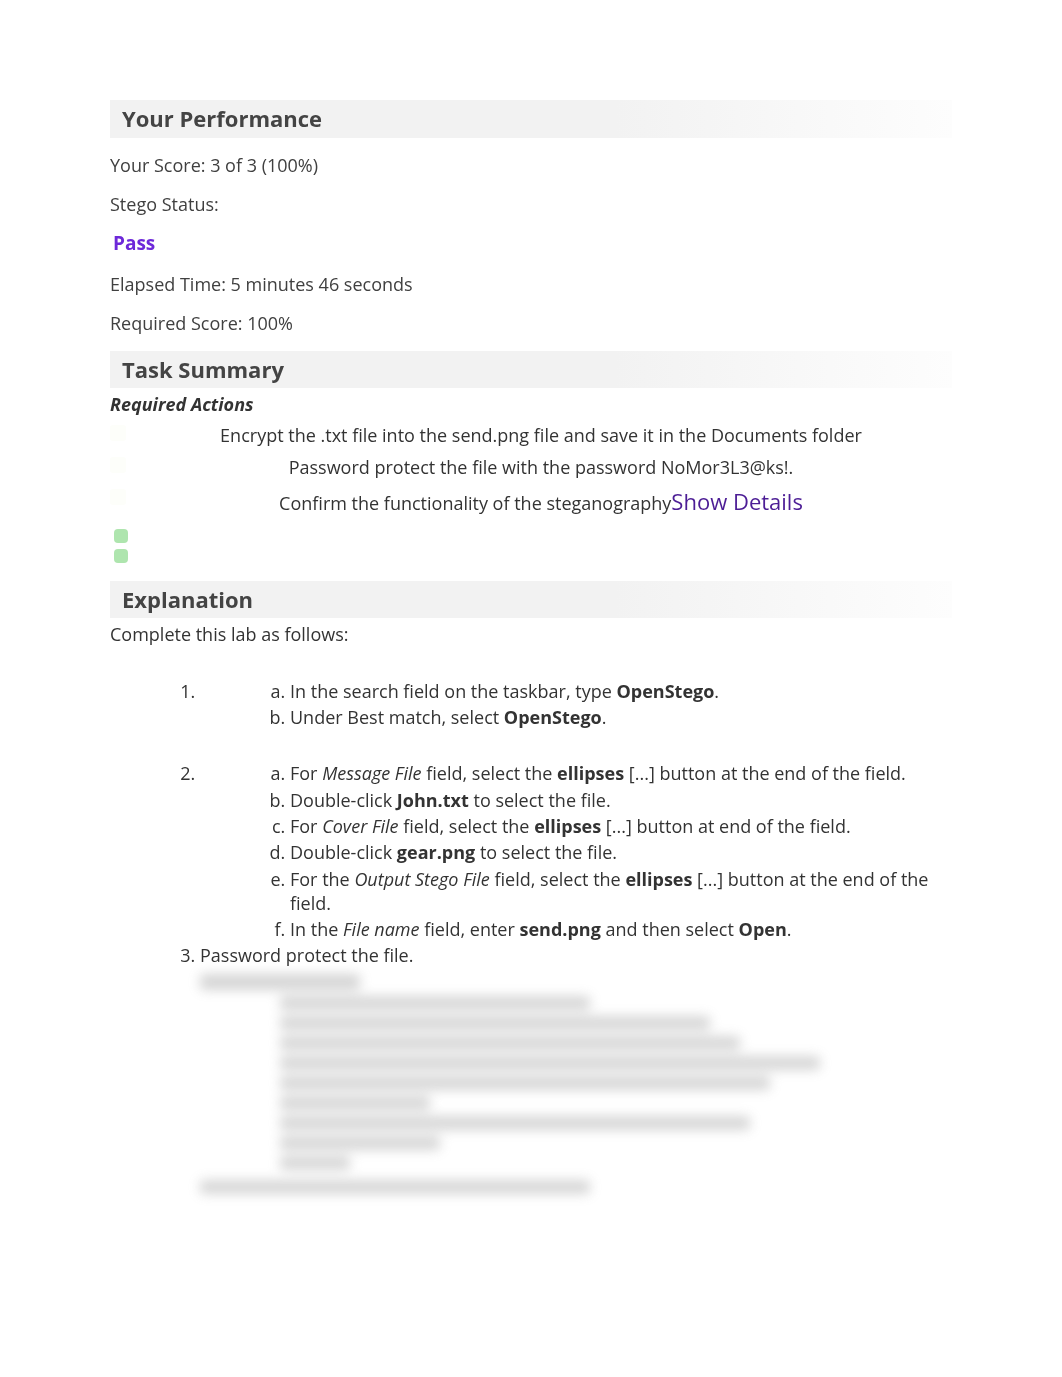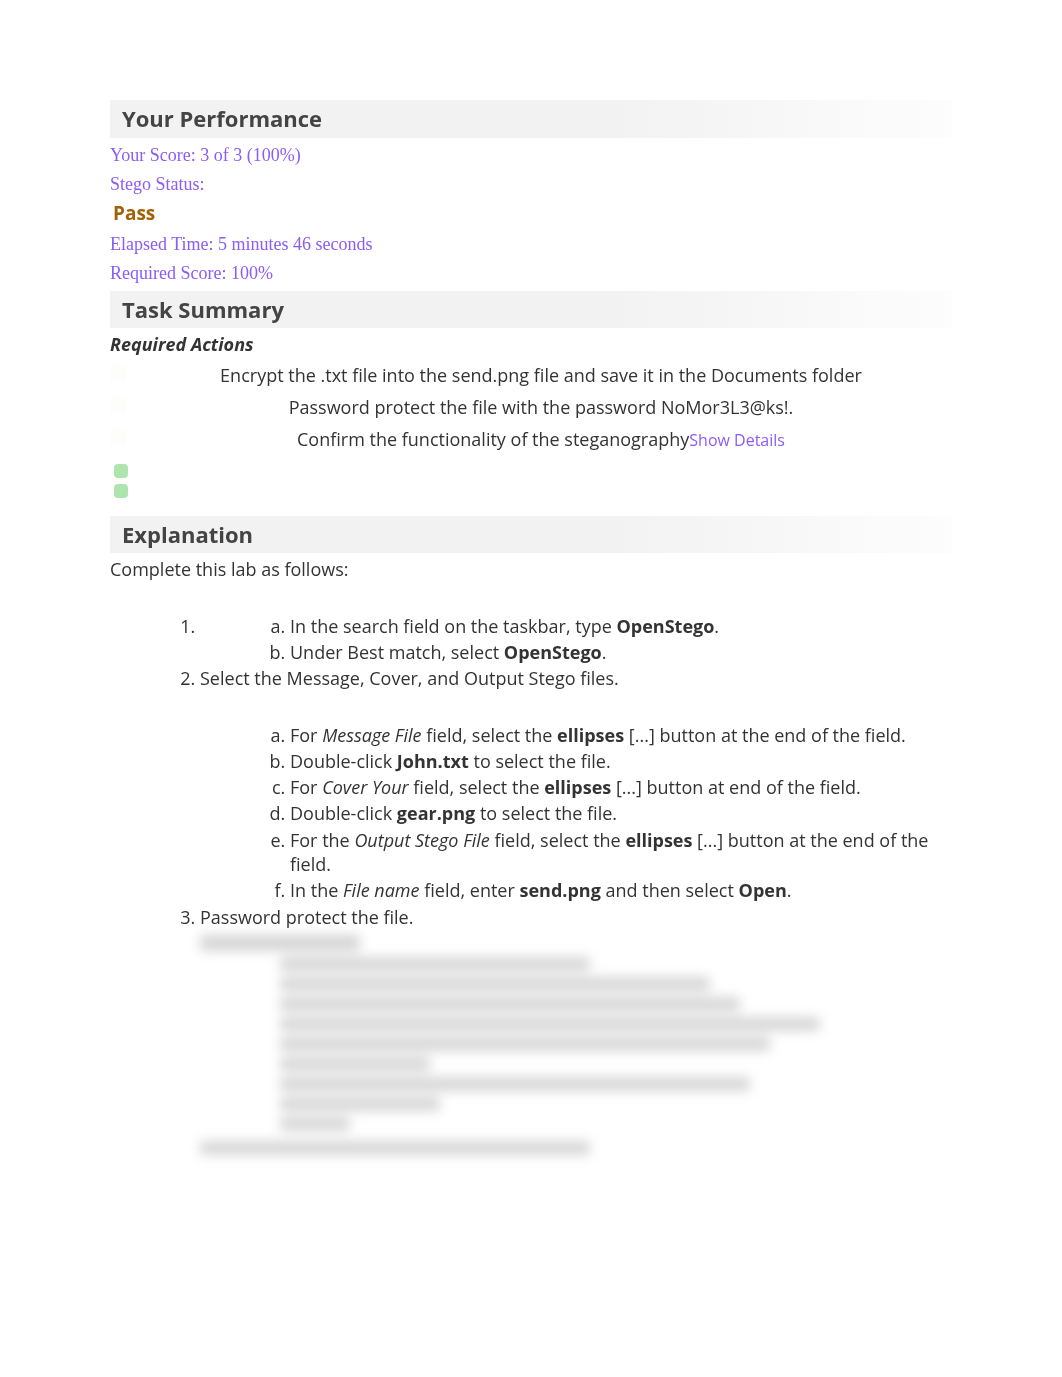--- a/index.html
+++ b/index.html
@@ -14,23 +14,23 @@
     padding: 100px 110px 40px 110px;
   }
   .section-header {
     font-size: 22px;
     font-weight: 700;
     color: #444;
     background: linear-gradient(to right, #f2f2f2 0%, #f2f2f2 60%, #fdfdfd 100%);
     padding: 4px 10px 4px 12px;
     margin-bottom: 4px;
   }
-  .perf-line { font-size: 18px; color: #8b5cf6; margin: 5px 0; font-family: Liberation Serif, serif; }
+  .perf-line { font-size: 18px; color: #404040; margin: 15px 0; }
   .pass-badge {
-    color: #a16207;
+    color: #6d28d9;
     font-weight: 700;
     font-size: 19px;
     padding-left: 3px;
     margin: 1px 0 1px 0;
   }
   .task-subhead {
     font-weight: 700;
     font-size: 18px;
     margin: 2px 0 1px 0;
     font-style: italic;
@@ -47,22 +47,22 @@
     position: absolute;
     left: 0;
     top: 6px;
     width: 16px;
     height: 16px;
     background: #fbfef5;
     border-radius: 3px;
     opacity: 0.5;
   }
   .show-details {
-    color: #8b5cf6;
-    font-size: 16px;
+    color: #4c1d95;
+    font-size: 22px;
   }
   .accent-blobs {
     margin: 2px 0 18px 4px;
   }
   .accent-blobs span {
     display: block;
     width: 14px;
     height: 14px;
     border-radius: 4px;
     background: #6dd06d;
@@ -120,30 +120,29 @@
       <li>
         <span>In the search field on the taskbar, type </span><span class="b">OpenStego</span><span>.</span>
       </li>
       <li>
         <span>Under Best match, select </span><span class="b">OpenStego</span><span>.</span>
       </li>
     </ol>
   </li>
 
   <li>
-    <span>Select the Message, Cover, and Output Stego files.</span>
     <ol class="sub">
       <li>
         <span>For </span><span class="i">Message File</span><span> field, select the </span><span class="b">ellipses</span><span> [...] button at the end of the field.</span>
       </li>
       <li>
         <span>Double-click </span><span class="b">John.txt</span><span> to select the file.</span>
       </li>
       <li>
-        <span>For </span><span class="i">Cover Your</span><span> field, select the </span><span class="b">ellipses</span><span> [...] button at end of the field.</span>
+        <span>For </span><span class="i">Cover File</span><span> field, select the </span><span class="b">ellipses</span><span> [...] button at end of the field.</span>
       </li>
       <li>
         <span>Double-click </span><span class="b">gear.png</span><span> to select the file.</span>
       </li>
       <li>
         <span>For the </span><span class="i">Output Stego File</span><span> field, select the </span><span class="b">ellipses</span><span> [...] button at the end of the field.</span>
       </li>
       <li>
         <span>In the </span><span class="i">File name</span><span> field, enter </span><span class="b">send.png</span><span> and then select </span><span class="b">Open</span><span>.</span>
       </li>

